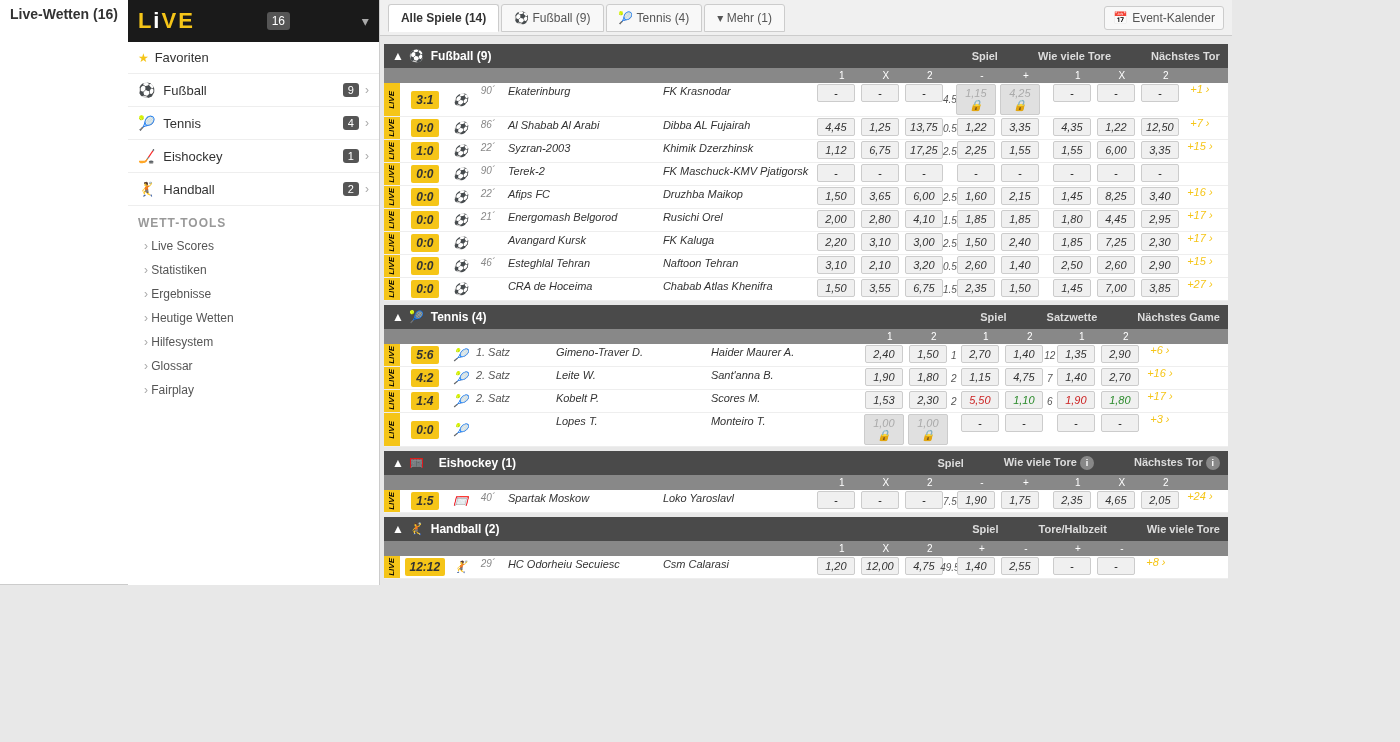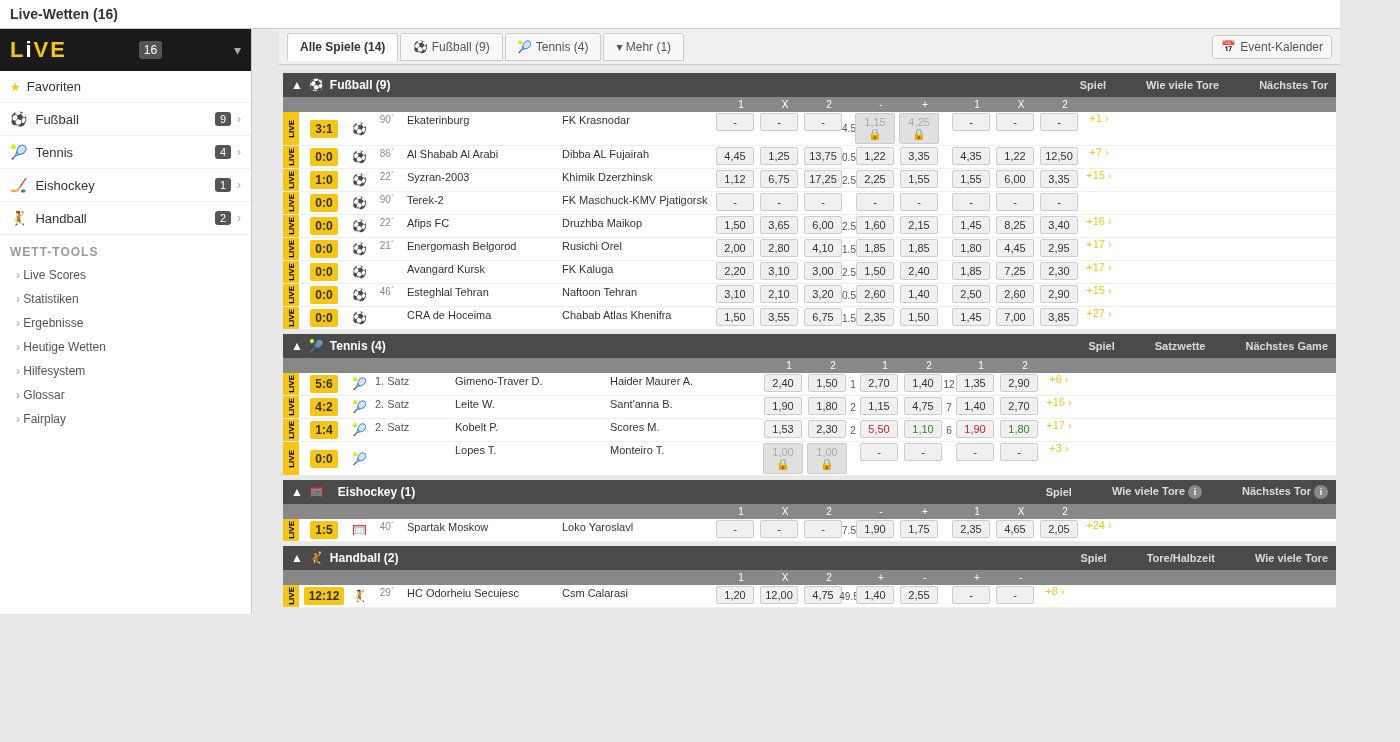--- a/index.html
+++ b/index.html
@@ -1,23 +1,23 @@
 <!DOCTYPE html>
 <html><head>
   <meta charset="utf-8">
   <style>
     * { box-sizing: border-box; margin: 0; padding: 0; }
     body { font-family: Arial, sans-serif; font-size: 12px; background: #e8e8e8; color: #333; }
     
-    .outer { display: flex; flex-direction: column; width: 1340px; }
+    .outer { display: flex; flex-direction: row; width: 1340px; }
     
     
     .page-header { background: #fff; padding: 6px 10px; font-size: 14px; font-weight: bold; color: #333; border-bottom: 1px solid #ccc; }
     
-    .main-layout { display: flex; gap: 27px; }
+    .main-layout { display: flex; }
     
     
     .sidebar { width: 252px; min-width: 252px; background: #fff; border-right: 1px solid #ccc; }
     
     .sidebar-logo { background: #1a1a1a; display: flex; align-items: center; justify-content: space-between; padding: 8px 10px; }
     .sidebar-logo .logo-text { color: #fff; font-size: 22px; font-weight: bold; letter-spacing: 2px; }
     .sidebar-logo .logo-text span { color: #f5c518; }
     .sidebar-logo .badge { background: #555; color: #fff; border-radius: 3px; padding: 2px 5px; font-size: 12px; }
     .sidebar-logo .arrow { color: #aaa; font-size: 14px; }
     .sidebar-item { display: flex; align-items: center; padding: 8px 10px; border-bottom: 1px solid #eee; cursor: pointer; }
@@ -48,21 +48,21 @@
     
     
     .content-area { padding: 4px; }
     
     .section-title-bar { background: #4a4a4a; color: #fff; display: flex; align-items: center; padding: 5px 8px; font-weight: bold; font-size: 12px; margin-top: 4px; }
     .section-title-bar .right-cols { margin-left: auto; display: flex; align-items: center; gap: 40px; font-size: 11px; color: #ddd; }
     
     .info-icon { display: inline-block; background: #888; color: #fff; border-radius: 50%; width: 14px; height: 14px; text-align: center; line-height: 14px; font-size: 9px; cursor: pointer; }
     
     
-    .full-row { display: flex; align-items: stretch; width: 100%; border-bottom: 1px solid #eee; background: #fff; }
+    .full-row { display: flex; align-items: stretch; width: 100%; border-bottom: 1px solid #eee; background: #fff; font-style: italic; }
     
     .c-live { width: 16px; background: #f5c518; display: flex; align-items: center; justify-content: center; }
     .live-vert { font-size: 8px; font-weight: bold; writing-mode: vertical-lr; transform: rotate(180deg); color: #000; }
     
     .c-score { width: 50px; display: flex; align-items: center; justify-content: center; padding: 2px; }
     .score-box { background: #f5c518; font-weight: bold; font-size: 12px; padding: 2px 5px; border-radius: 2px; }
     
     .c-sporticon { width: 22px; display: flex; align-items: center; justify-content: center; color: #666; }
     .c-minute { width: 32px; text-align: center; color: #888; font-size: 10px; padding: 2px; }
     .c-team1 { width: 155px; padding: 2px 4px; font-size: 11px; }

